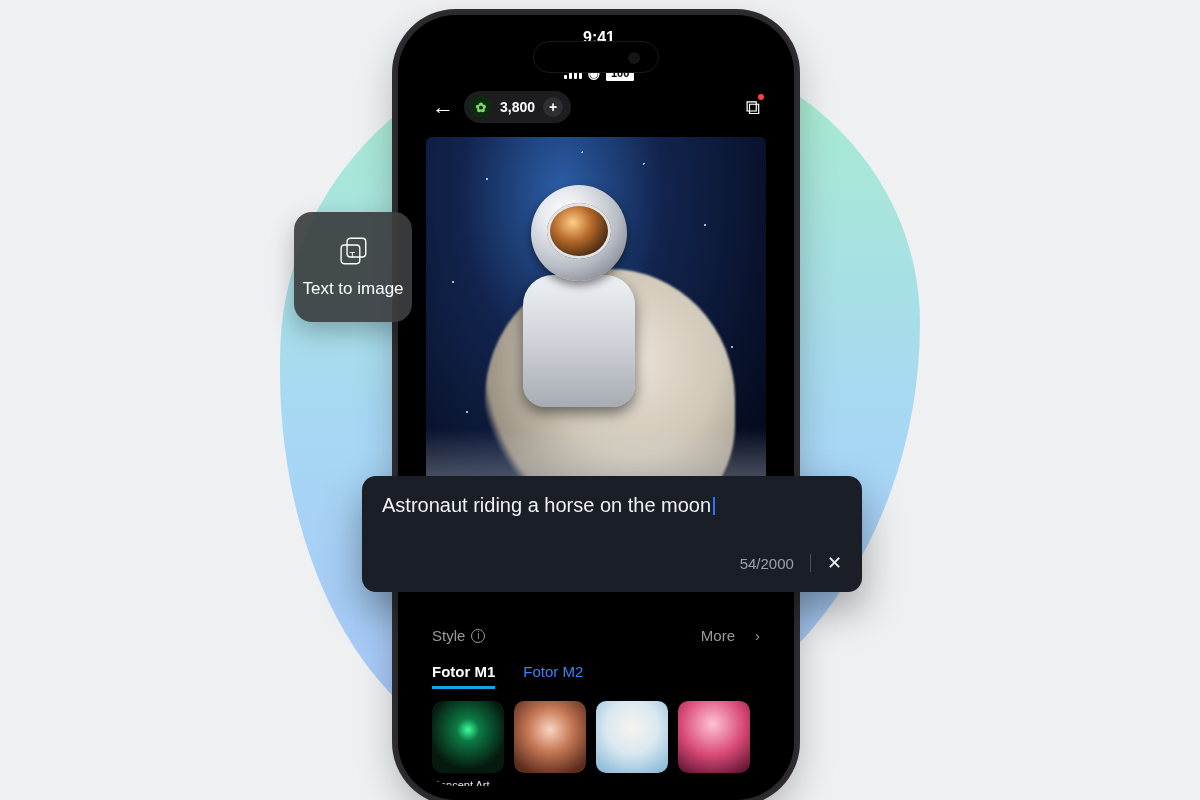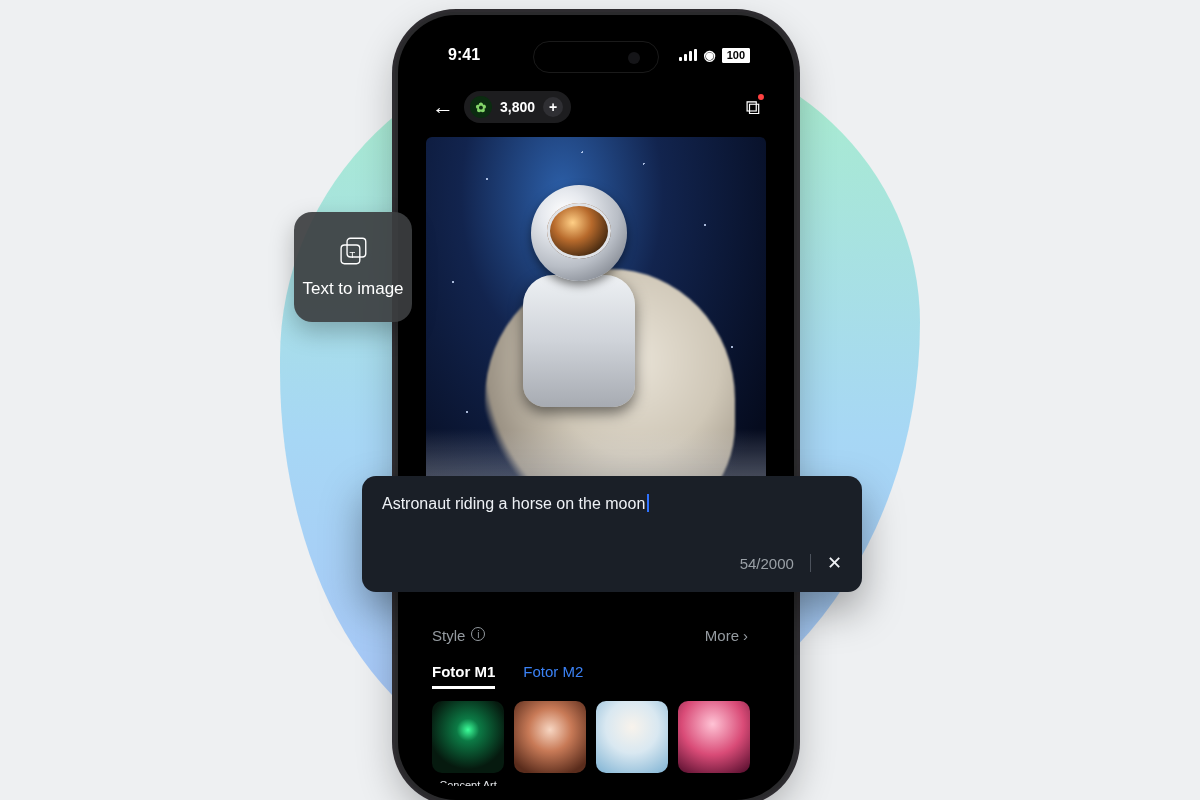--- a/index.html
+++ b/index.html
@@ -51,21 +51,21 @@
     content:""; position:absolute; right:18px; top:10px;
     width:12px;height:12px;border-radius:50%;
     background:#151518;
   }
   
   .statusbar {
     position: absolute; top: 0; left:0; right:0;
     height: 52px;
     display: flex; align-items: center; justify-content: space-between;
     padding: 0 30px 0 36px;
-    font-weight: 600; font-size: 16px; z-index:40;
+    font-weight: 600; font-size: 16px; z-index:40;flex-direction:column;
   }
   .status-right{display:flex;align-items:center;gap:6px}
   .sigbars{display:flex;align-items:flex-end;gap:2px;height:12px}
   .sigbars span{width:3px;background:#fff;border-radius:1px}
   .sigbars span:nth-child(1){height:4px}.sigbars span:nth-child(2){height:7px}
   .sigbars span:nth-child(3){height:10px}.sigbars span:nth-child(4){height:12px}
   .battpill{border:1.5px solid #fff;border-radius:1px;padding:1px 4px;font-size:11px;font-weight:800;line-height:1;background:#fff;color:#000}
   
   .header {
     position:absolute; top:56px; left:0; right:0;
@@ -110,28 +110,28 @@
     box-shadow:0 4px 10px rgba(0,0,0,.5)}
   .astro .visor{position:absolute;top:18px;left:16px;width:64px;height:56px;border-radius:50%;
     background:radial-gradient(ellipse at 40% 35%,#ffcf86 0%,#b76a2c 35%,#2a1a0a 80%);
     box-shadow:inset 0 0 0 3px #dfe2e7}
   .astro .torso{width:112px;height:132px;margin:-6px auto 0;border-radius:30px 30px 22px 22px;
     background:linear-gradient(180deg,#eef1f4 0%,#cfd3d9 50%,#a7abb2 100%);
     box-shadow:0 6px 14px rgba(0,0,0,.5)}
   .moondust{position:absolute;bottom:0;left:0;right:0;height:90px;
     background:linear-gradient(0deg,rgba(220,225,235,.6),transparent)}
   
-  .style-row{position:absolute;top:598px;left:20px;right:32px;display:flex;align-items:flex-start;color:#9aa0a6;font-size:15px}
+  .style-row{position:absolute;top:598px;left:20px;right:20px;display:flex;align-items:center;color:#9aa0a6;font-size:15px}
   .style-row .info{width:14px;height:14px;border:1px solid #9aa0a6;border-radius:50%;display:inline-flex;align-items:center;justify-content:center;font-size:10px;margin-left:6px}
-  .style-row .more{margin-left:auto;display:flex;align-items:center;gap:4px}
+  .style-row .more{margin-left:auto;display:flex;align-items:center;gap:20px}
   .tabs{position:absolute;top:628px;left:20px;right:20px;display:flex;gap:28px;font-size:15px}
   .tab{color:#3b82f6;padding:6px 0;cursor:pointer}
-  .tab.active{color:#fff;border-bottom:3px solid #ffffff;font-weight:600}
+  .tab.active{color:#fff;border-bottom:3px solid #0ea5e9;font-weight:600}
   .thumbs{position:absolute;top:672px;left:20px;right:0;display:flex;gap:10px;overflow:hidden}
-  .thumb{width:72px;flex:0 0 72px;text-align:center}
+  .thumb{width:72px;flex:0 0 72px;}
   .thumb .img{width:72px;height:72px;border-radius:10px}
   .thumb .lbl{font-size:11px;color:#e4e6ea;margin-top:6px;white-space:nowrap;overflow:hidden;text-overflow:ellipsis}
   .t1{background:radial-gradient(circle at 50% 40%,#3dff9a 0%,#0c7a45 20%,#061a0f 70%)}
   .t2{background:linear-gradient(180deg,#f2b17a 0%,#1b2b3a 45%,#04121f 100%)}
   .t3{background:radial-gradient(circle at 50% 40%,#f7d6c2 0%,#c87a57 38%,#5a2c1c 85%)}
   .t4{background:radial-gradient(circle at 50% 36%,#f8f3ec 0%,#d9e8f1 45%,#86b7d6 95%)}
   .t5{background:radial-gradient(circle at 48% 32%,#ffc3d5 0%,#d94b77 50%,#5a1030 95%)}
   
   .badge{
     position:absolute;left:294px;top:212px;
@@ -143,21 +143,21 @@
   .badge svg{width:34px;height:32px;stroke:#fff;fill:none;stroke-width:1.6}
   .badge span{font-size:17px}
   
   .prompt{
     position:absolute;left:362px;top:476px;
     width:500px;height:116px;border-radius:14px;
     background:#1a1f27;box-shadow:0 18px 40px rgba(0,0,0,.35);
     padding:18px 20px;color:#eef1f5;
     display:flex;flex-direction:column;justify-content:space-between;
   }
-  .prompt-text{font-size:16px}
+  .prompt-text{font-size:20px}
   .cursor{display:inline-block;width:2px;height:18px;background:#2f72ff;margin-left:2px;vertical-align:-3px}
   .prompt-foot{display:flex;align-items:center;justify-content:flex-end;color:#9aa0a6;font-size:15px;gap:16px}
   .vline{width:1px;height:18px;background:#4c525c}
   .close-x{color:#f0f2f5;font-size:18px;cursor:pointer}
 </style>
 </head>
 <body>
 
 <div class="blob"></div>
 

